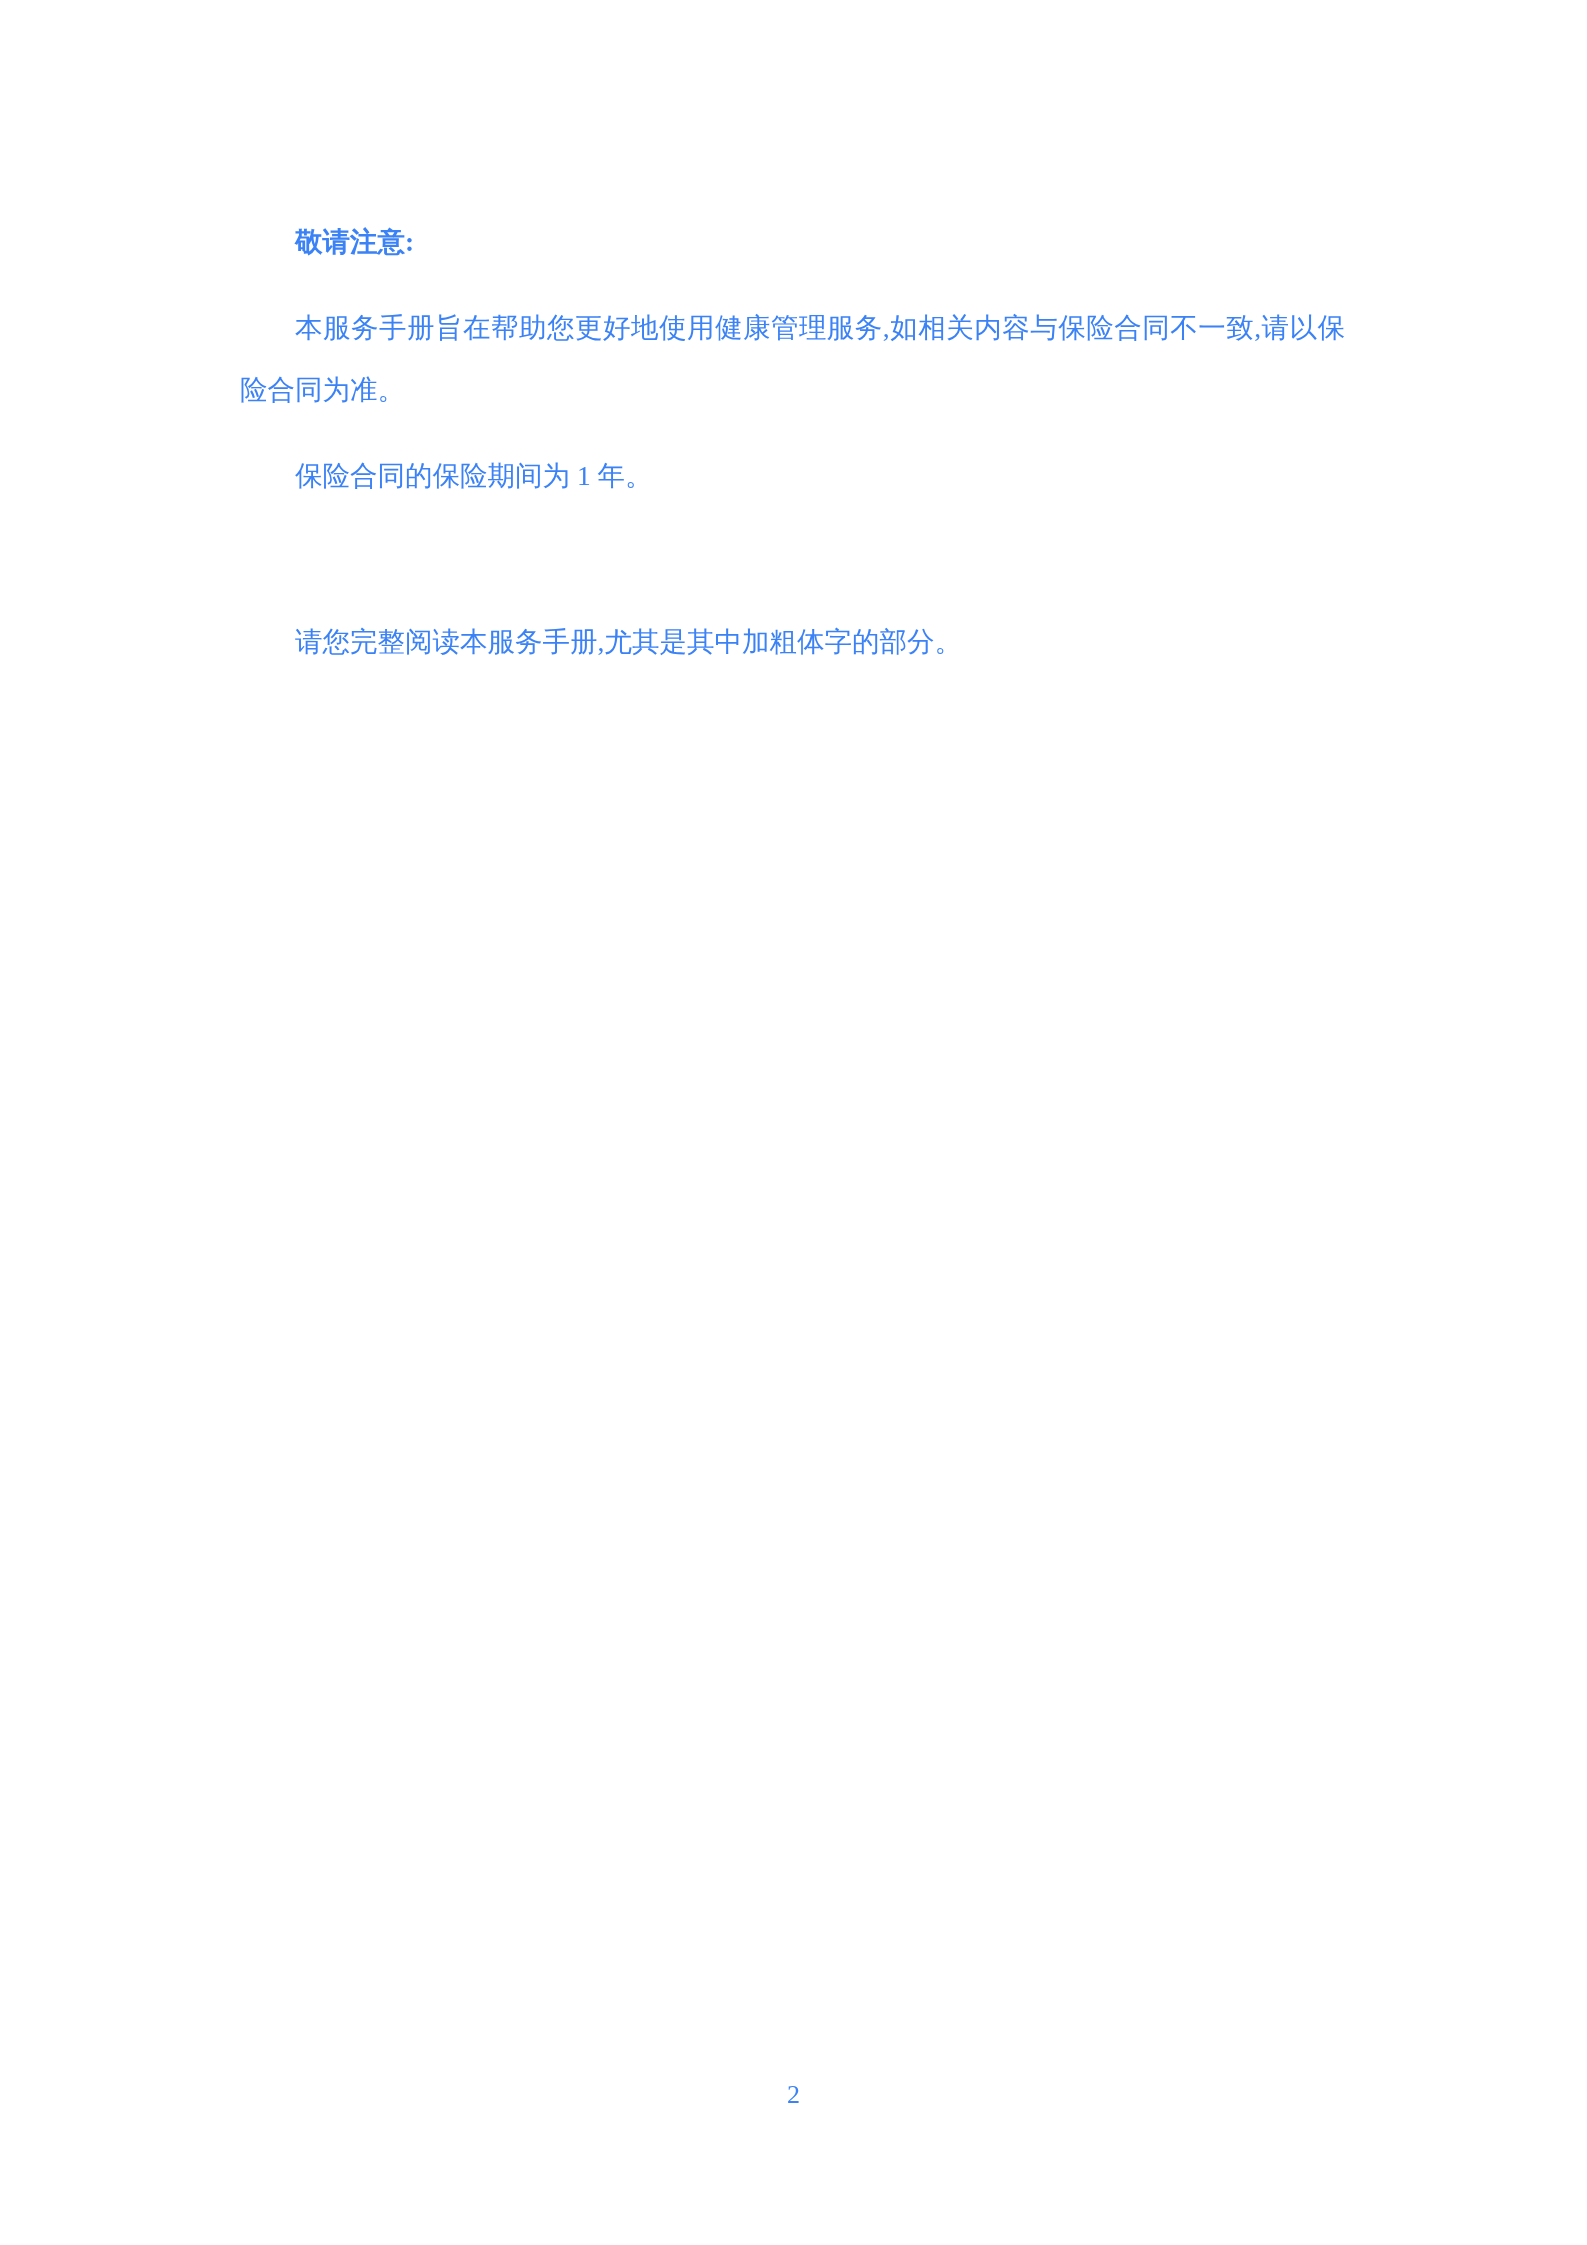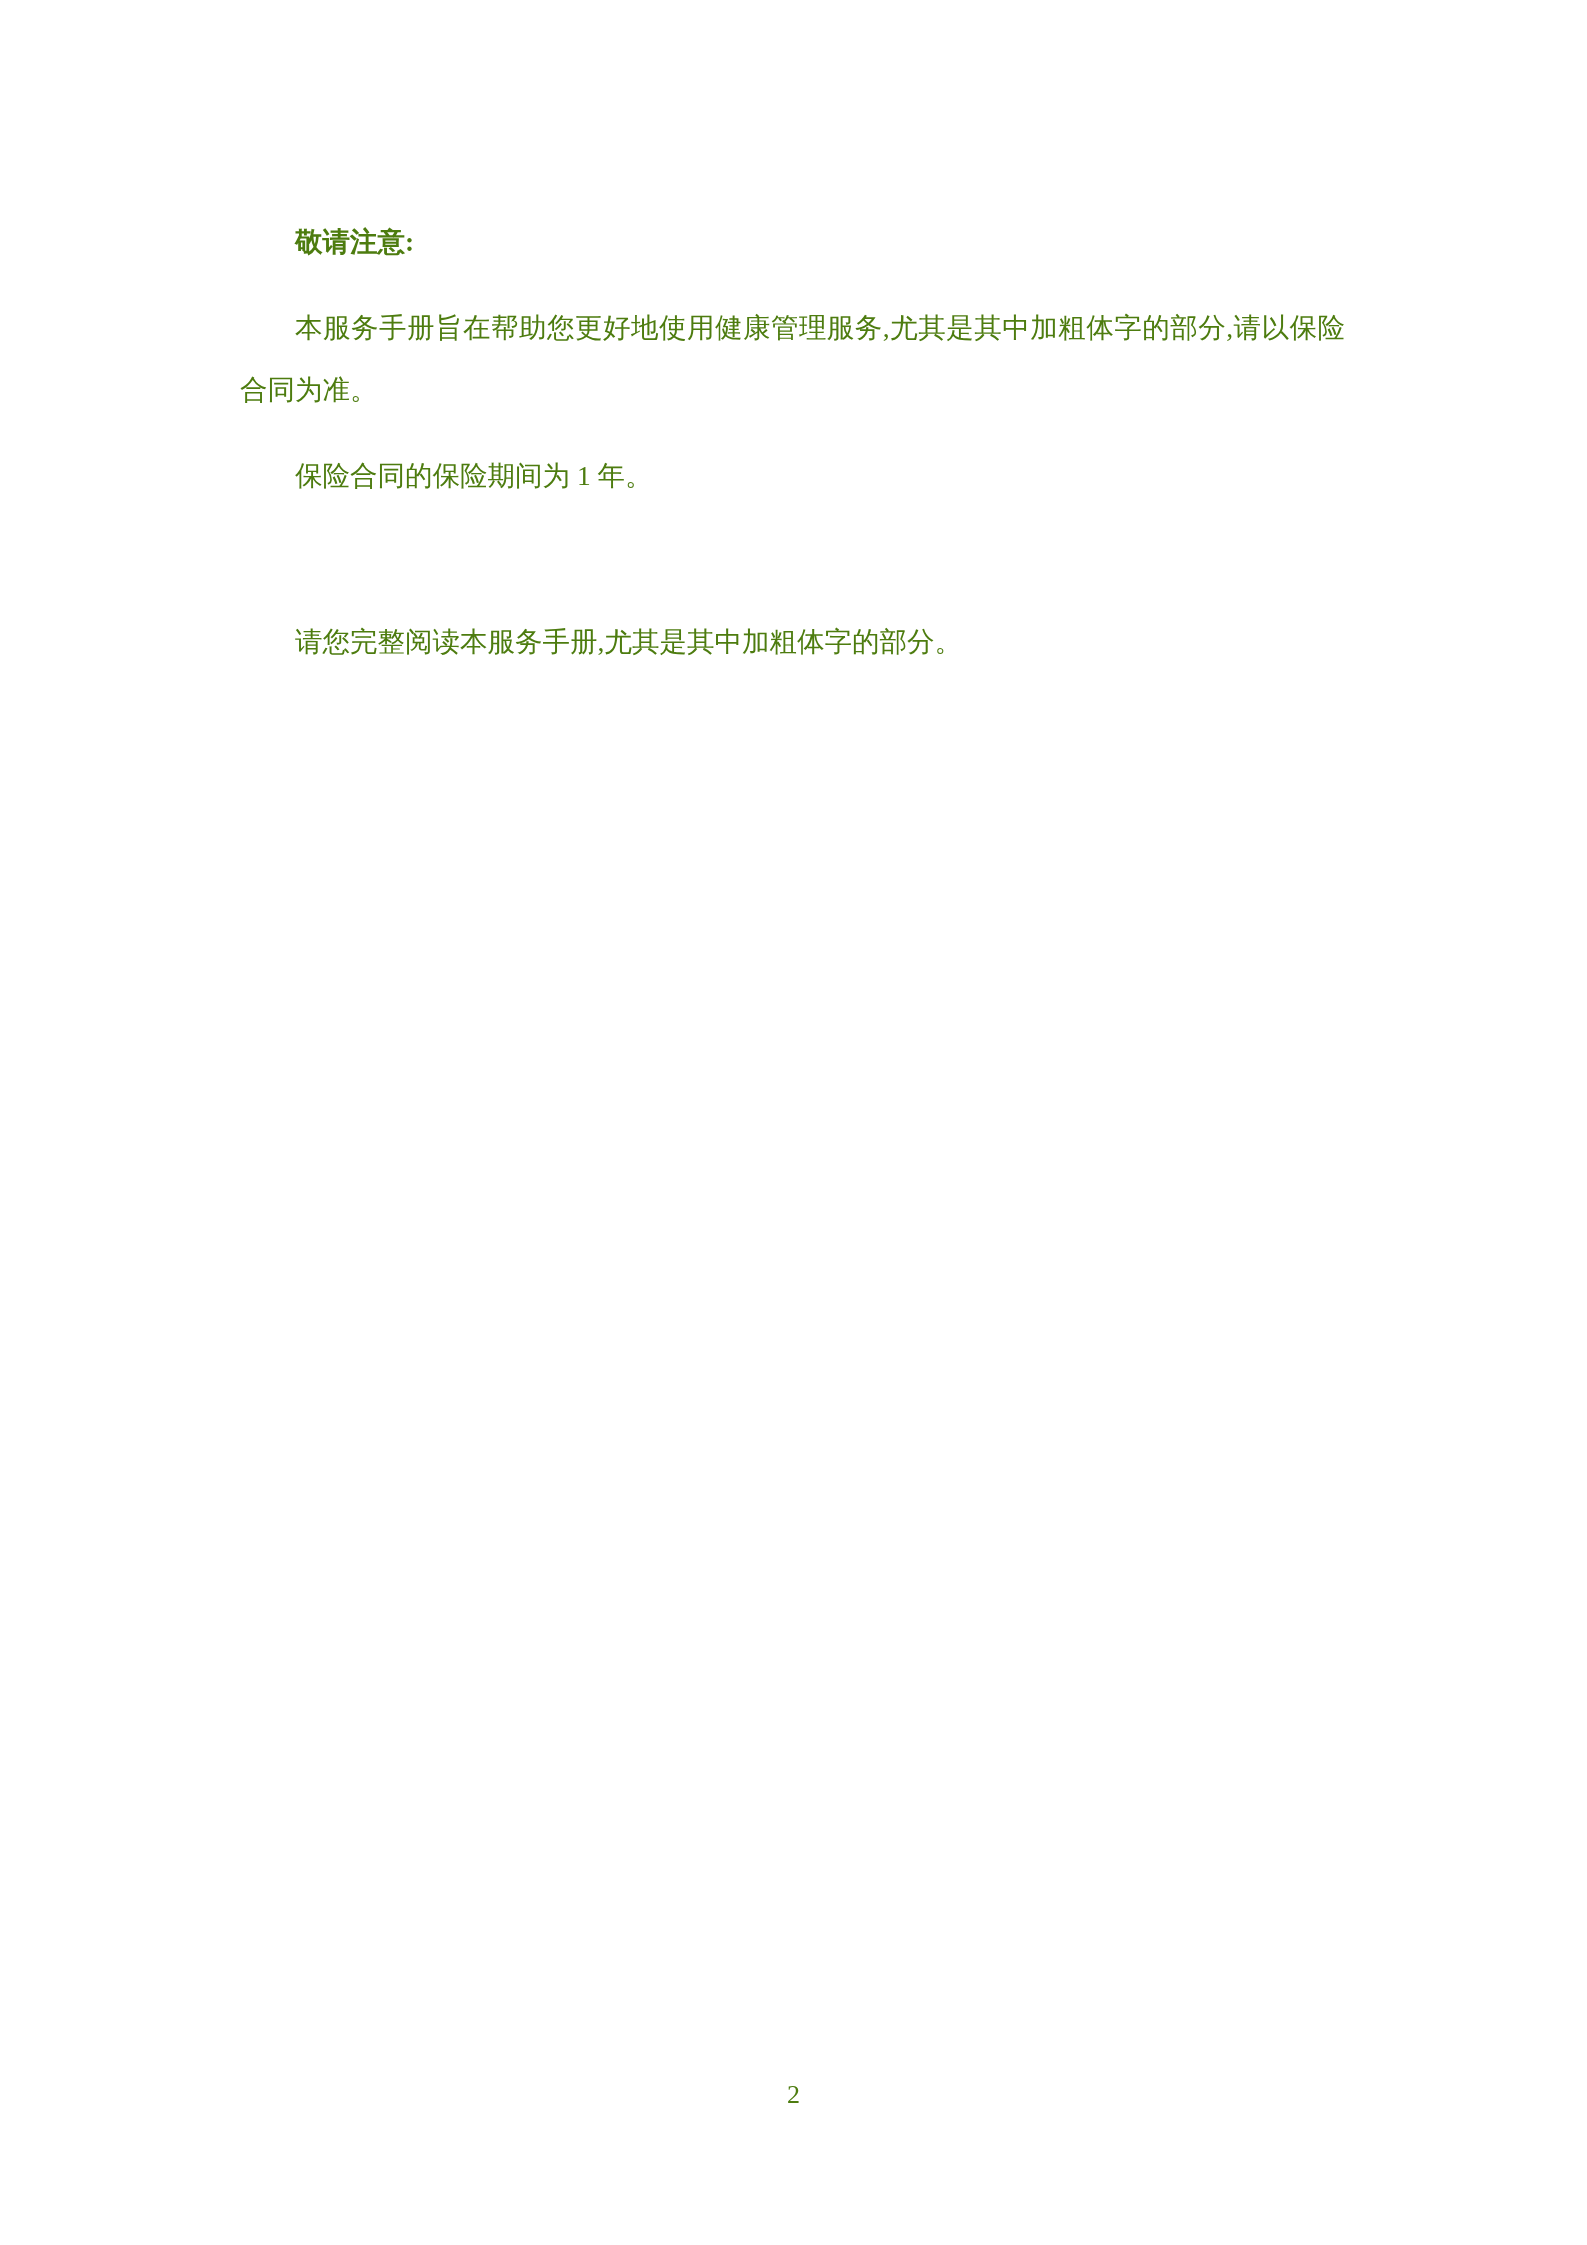--- a/index.html
+++ b/index.html
@@ -4,21 +4,21 @@
 <style>
   * { margin: 0; padding: 0; box-sizing: border-box; }
   html, body { background: #ffffff; }
   .page {
     position: relative;
     width: 1448px;
     height: 2245px;
     background: #ffffff;
     overflow: hidden;
     font-family: "Liberation Serif", "DejaVu Serif", serif;
-    color: #4d7c0f;
+    color: #3b82f6;
   }
   .content {
     position: absolute;
     left: 240px;
     top: 211px;
     width: 1105px;
     font-size: 27.5px;
     line-height: 62px;
     text-align: justify;
   }
@@ -40,21 +40,21 @@
   }
 </style>
 </head>
 <body>
 
 <div class="page">
   <div class="content">
 
     <p class="heading"><span>敬请注意:</span></p>
 
-    <p>本服务手册旨在帮助您更好地使用健康管理服务,尤其是其中加粗体字的部分,请以保险合同为准。</p>
+    <p>本服务手册旨在帮助您更好地使用健康管理服务,如相关内容与保险合同不一致,请以保险合同为准。</p>
 
     <p>保险合同的保险期间为 1 年。</p>
 
 
 
     <p class="gap-before">请您完整阅读本服务手册,尤其是其中加粗体字的部分。</p>
 
   </div>
 
   <div class="page-number">2</div>

